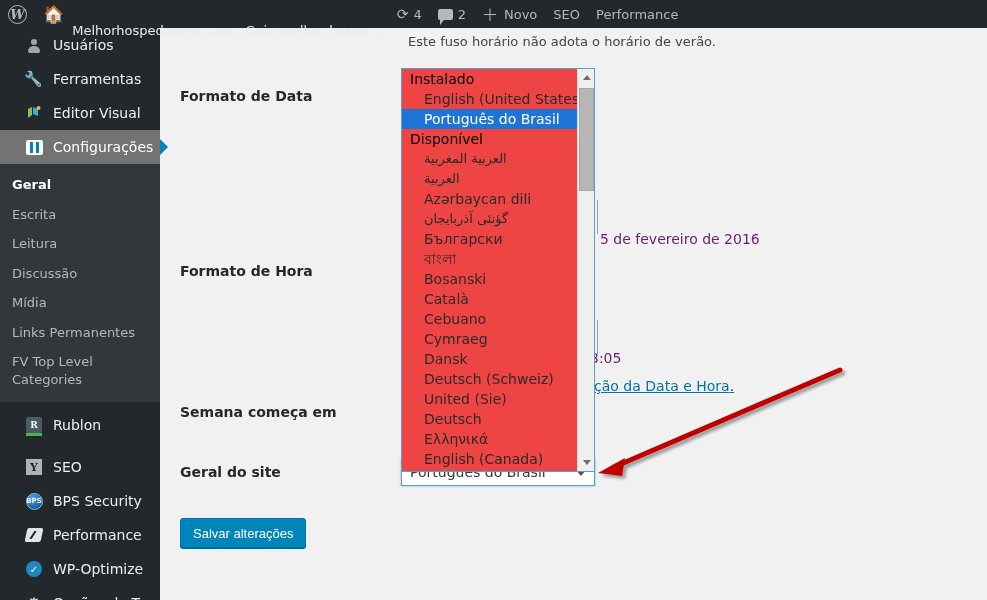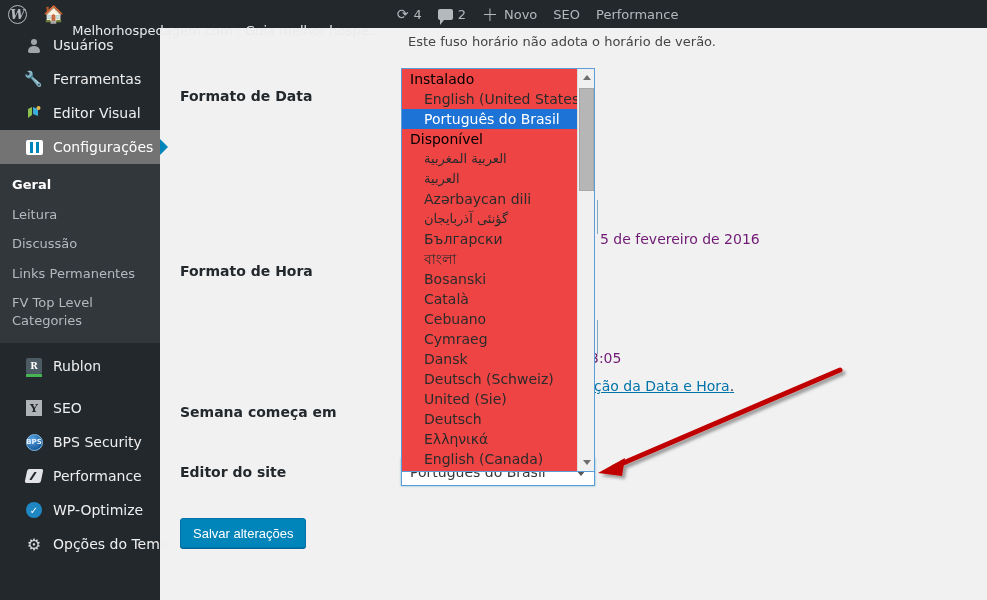--- a/index.html
+++ b/index.html
@@ -329,22 +329,24 @@
 
     <div class="menu-top current">
       <span class="menu-ico">
           <span class="ico-settings"></span>
         </span>
       <span class="menu-label">Configurações</span>
     </div>
 
     <div id="submenu">
       <div class="submenu-item current"><span>Geral</span></div>
+      <div class="submenu-item"><span>Escrita</span></div>
       <div class="submenu-item"><span>Leitura</span></div>
       <div class="submenu-item"><span>Discussão</span></div>
+      <div class="submenu-item"><span>Mídia</span></div>
       <div class="submenu-item"><span>Links Permanentes</span></div>
       <div class="submenu-item" style="width:96px;"><span>FV Top Level Categories</span></div>
     </div>
 
     <div class="menu-top" style="margin-top:6px">
       <span class="menu-ico">
           <span class="ico-rublon">R</span>
         </span>
       <span class="menu-label">Rublon</span>
     </div>
@@ -378,21 +380,21 @@
     </div>
   </div>
 
   <div id="content">
 
     <div class="notice-dst">Este fuso horário não adota o horário de verão.</div>
 
     <div class="form-label lbl-date">Formato de Data</div>
     <div class="form-label lbl-time">Formato de Hora</div>
     <div class="form-label lbl-week">Semana começa em</div>
-    <div class="form-label lbl-lang">Editor do site</div>
+    <div class="form-label lbl-lang">Geral do site</div>
 
     <div class="field-edge" style="left:437px; top:172px; height:34px;"></div>
     <div class="field-edge" style="left:437px; top:292px; height:34px;"></div>
 
     <div class="field-text txt-dateprev">5 de fevereiro de 2016</div>
     <div class="field-text txt-timeprev">3:05</div>
 
     <a class="doc-link" href="#"><span>tação da Data e Hora</span><span class="tail">.</span></a>
 
     <div id="lang-select">

